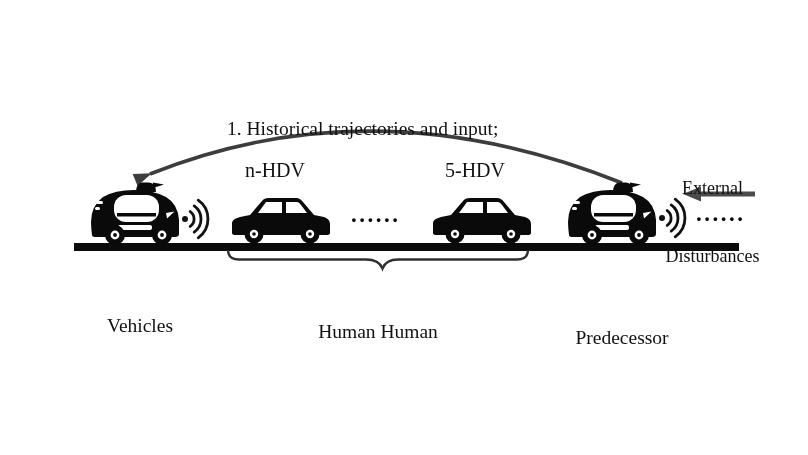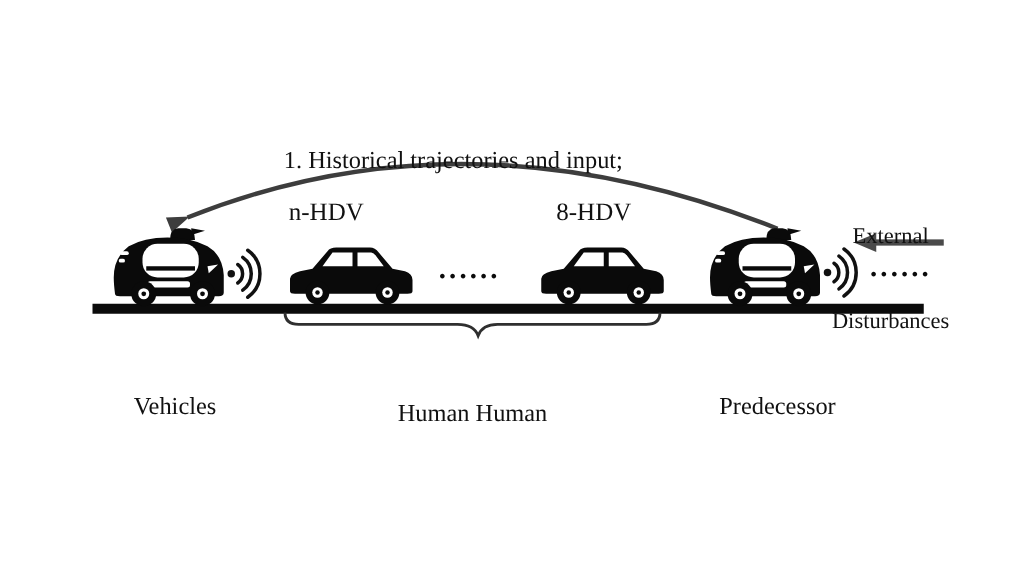--- a/index.html
+++ b/index.html
@@ -13,32 +13,32 @@
     padding-left:39px;
   }
   #gfx{position:absolute;left:0;top:0;width:808px;height:455px;}
   .txt{position:absolute;white-space:pre;}
   .annotation{
     left:227px;top:71px;
     font-size:19.5px;line-height:23px;
     text-align:left;
   }
   .vehlabel{font-size:20px;line-height:23px;text-align:center;width:110px;top:159px;}
-  #n-hdv-label{left:206px;}
+  #n-hdv-label{left:220px;}
   #one-hdv-label{left:420px;}
   .disturbance{
     left:640px;top:132px;width:145px;
     font-size:18px;line-height:22.5px;text-align:center;
   }
   .caption{
     font-size:19.5px;line-height:22.5px;text-align:center;width:160px;
   }
   #caption-following{left:60px;top:270px;}
   #caption-human{left:298px;top:274px;line-height:23px;}
-  #caption-predecessor{left:542px;top:270px;}
+  #caption-predecessor{left:542px;top:282px;}
   .dots{
     font-size:23px;font-weight:bold;letter-spacing:2.5px;line-height:23px;
     color:#0b0b0b;
   }
   #dots-mid{left:351px;top:203px;}
   #dots-right{left:696px;top:202px;}
 </style>
 </head>
 <body>
 
@@ -135,21 +135,21 @@
       <path d="M9.2,-13.1 A16 16 0 0 1 9.2,13.1"></path>
       <path d="M13.2,-18.8 A23 23 0 0 1 13.2,18.8"></path>
     </g>
   </svg>
 
   <div class="txt annotation">
     <div>1. Historical trajectories and input;</div>
   </div>
 
   <div id="n-hdv-label" class="txt vehlabel">n-HDV</div>
-  <div id="one-hdv-label" class="txt vehlabel">8-HDV</div>
+  <div id="one-hdv-label" class="txt vehlabel">5-HDV</div>
 
   <div class="txt disturbance">
     <div>External</div>
     <div>Disturbances</div>
   </div>
 
   <div id="dots-mid" class="txt dots">......</div>
   <div id="dots-right" class="txt dots">......</div>
 
   <div id="caption-following" class="txt caption">

